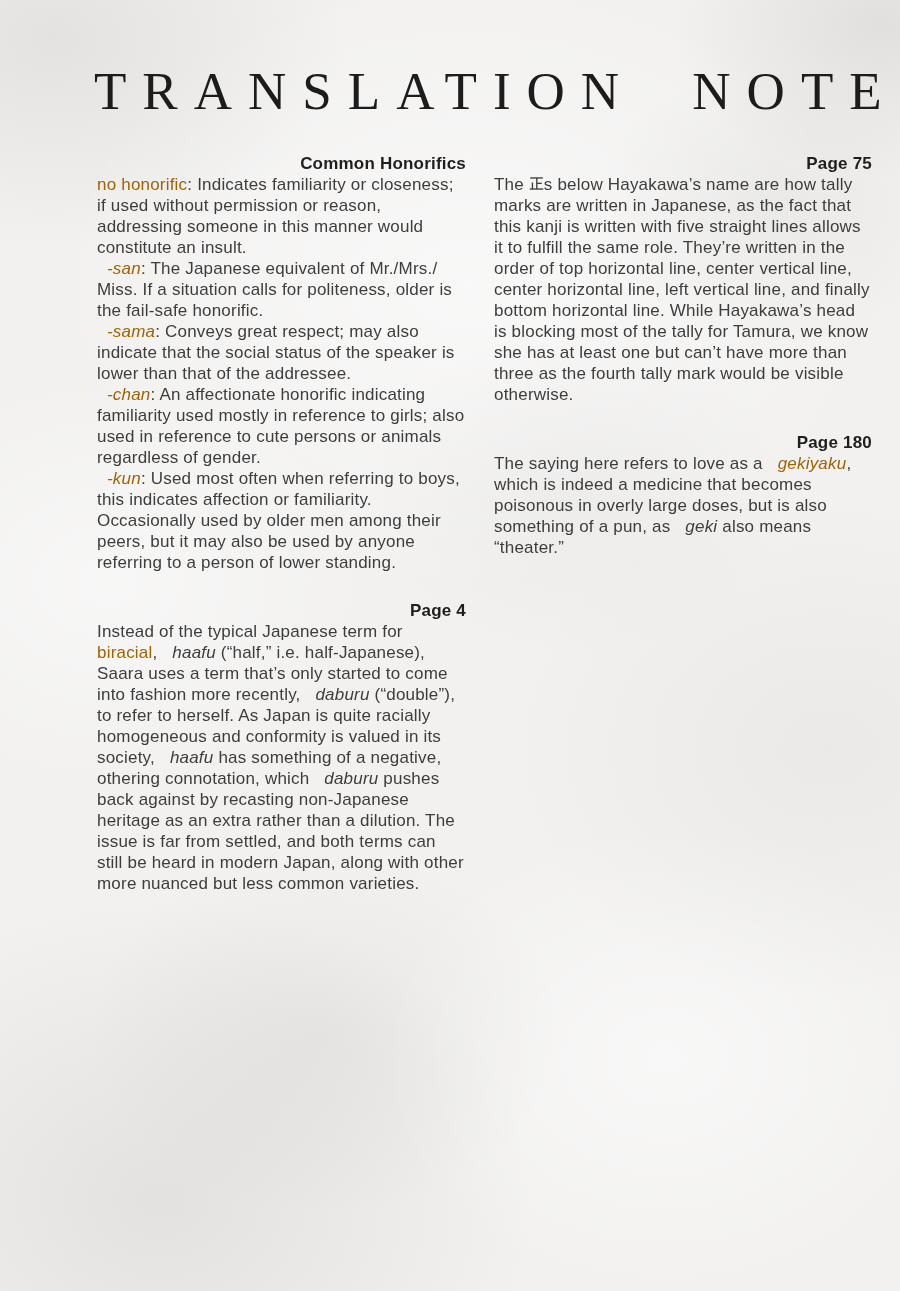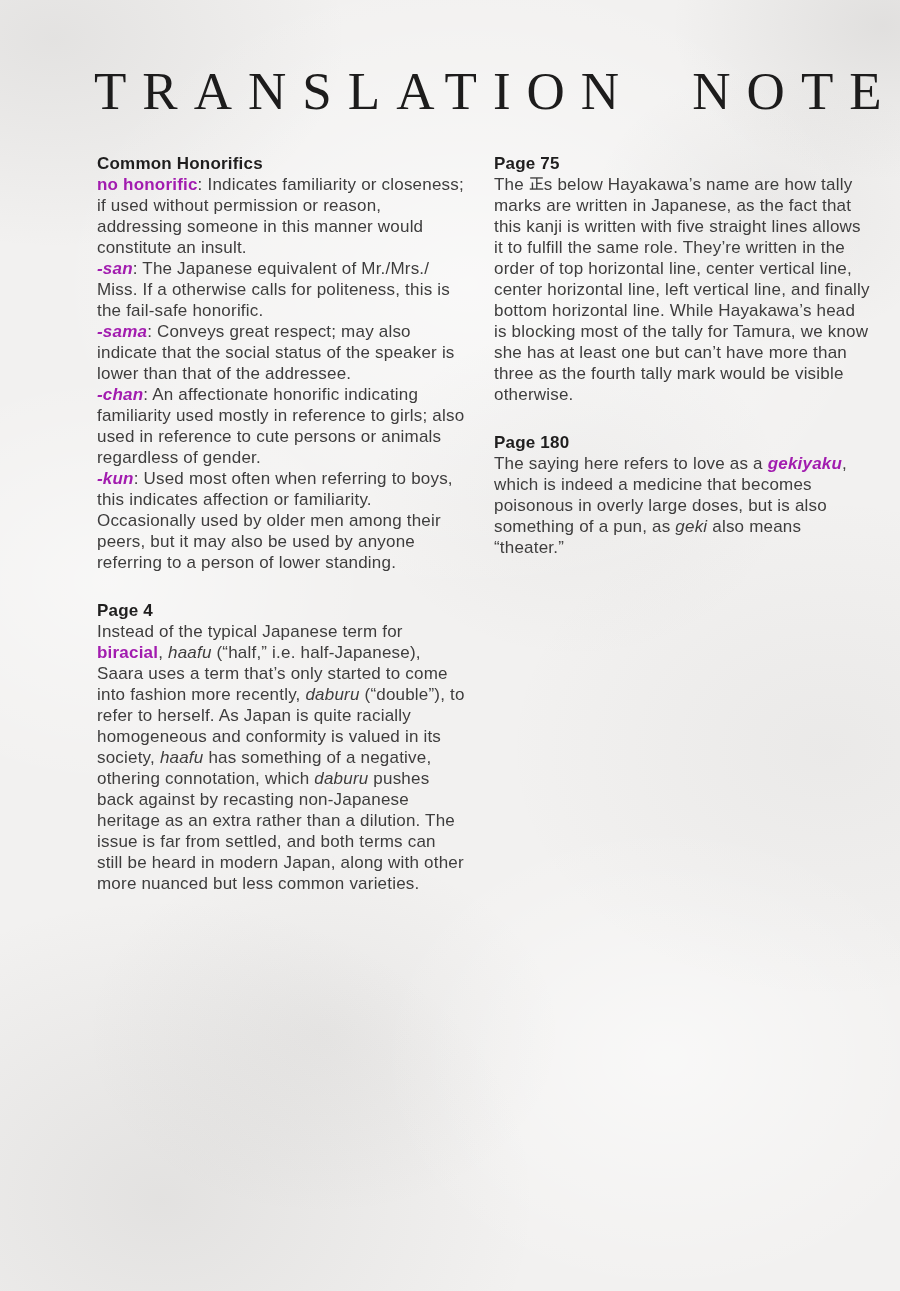--- a/index.html
+++ b/index.html
@@ -35,43 +35,43 @@
   }
   .columns {
     position: absolute; top: 153px; left: 97px;
     display: flex; gap: 28px;
   }
   .col { width: 369px; }
   .col.right { width: 378px; }
   section { margin: 0 0 27px 0; }
   h2.sec-heading {
     margin: 0; font-size: 17px; line-height: 21px;
-    font-weight: bold; color: #1f1e1e; letter-spacing: 0.2px;
+    font-weight: bold; color: #1f1e1e; letter-spacing: 0.2px; text-align: right;
   }
   p.note-par {
     margin: 0; font-size: 17px; line-height: 21px;
     letter-spacing: 0.2px; color: #3e3d3d;
   }
-  .b { font-weight: bold; color: #a21caf; }
-  .i { font-style: italic; }
+  .b { font-weight: normal; color: #a16207; }
+  .i { font-style: italic; margin-left: 10px; }
   .kanji svg { vertical-align: -1px; display: inline-block; }
 </style>
 </head>
 <body>
 
 <div class="texture"></div>
 
 <h1 class="title">TRANSLATION NOTES</h1>
 
 <div class="columns">
   <div class="col left" id="col-left">
       <section>
         <h2 class="sec-heading">Common Honorifics</h2>
         <p class="note-par"><span class="b">no honorific</span><span>: Indicates familiarity or closeness; if used without permission or reason, addressing someone in this manner would constitute an insult.</span></p>
-        <p class="note-par"><span class="b i">-san</span><span>: The Japanese equivalent of Mr./Mrs./ Miss. If a otherwise calls for politeness, this is the fail-safe honorific.</span></p>
+        <p class="note-par"><span class="b i">-san</span><span>: The Japanese equivalent of Mr./Mrs./ Miss. If a situation calls for politeness, older is the fail-safe honorific.</span></p>
         <p class="note-par"><span class="b i">-sama</span><span>: Conveys great respect; may also indicate that the social status of the speaker is lower than that of the addressee.</span></p>
         <p class="note-par"><span class="b i">-chan</span><span>: An affectionate honorific indicating familiarity used mostly in reference to girls; also used in reference to cute persons or animals regardless of gender.</span></p>
         <p class="note-par"><span class="b i">-kun</span><span>: Used most often when referring to boys, this indicates affection or familiarity. Occasionally used by older men among their peers, but it may also be used by anyone referring to a person of lower standing.</span></p>
       </section>
       <section>
         <h2 class="sec-heading">Page 4</h2>
         <p class="note-par"><span>Instead of the typical Japanese term for </span><span class="b">biracial</span><span>, </span><span class="i">haafu</span><span> (“half,” i.e. half-Japanese), Saara uses a term that’s only started to come into fashion more recently, </span><span class="i">daburu</span><span> (“double”), to refer to herself. As Japan is quite racially homogeneous and conformity is valued in its society, </span><span class="i">haafu</span><span> has something of a negative, othering connotation, which </span><span class="i">daburu</span><span> pushes back against by recasting non-Japanese heritage as an extra rather than a dilution. The issue is far from settled, and both terms can still be heard in modern Japan, along with other more nuanced but less common varieties.</span></p>
       </section>
     </div>
   <div class="col right" id="col-right">

